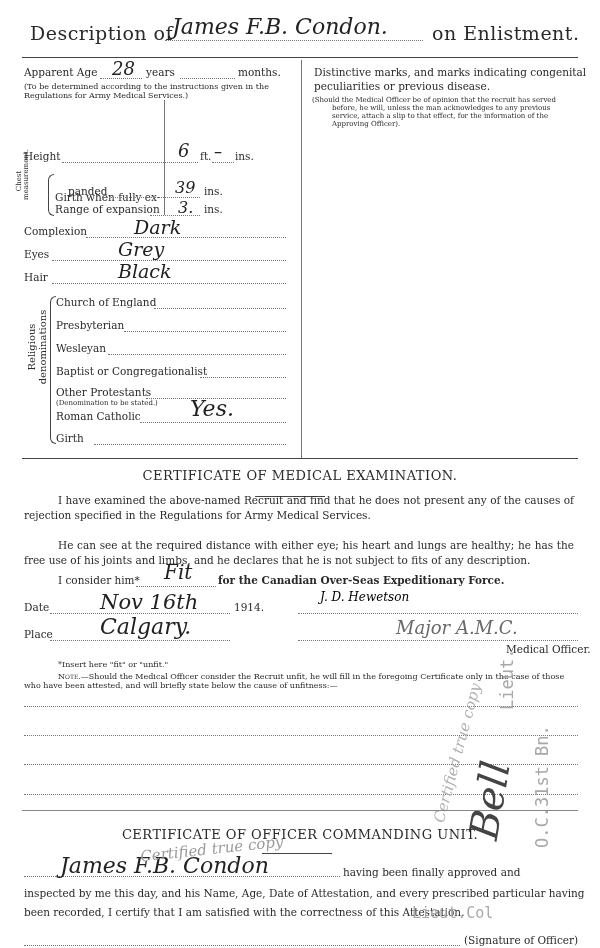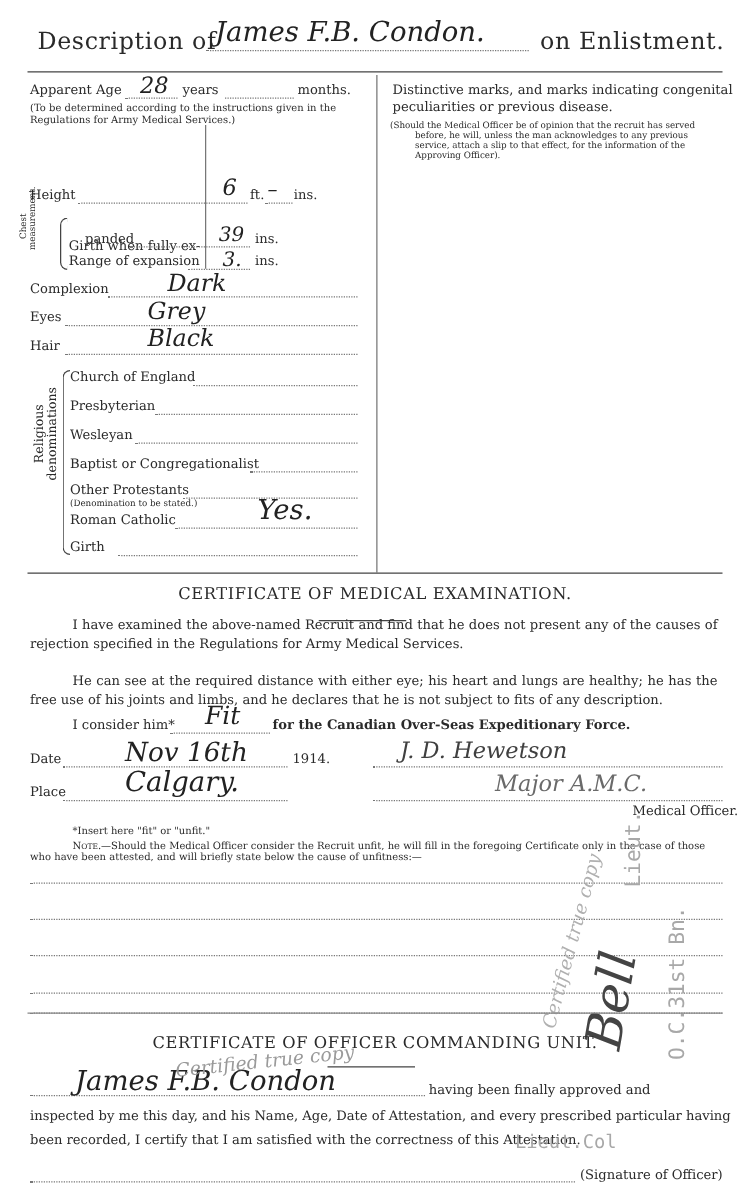--- a/index.html
+++ b/index.html
@@ -94,21 +94,21 @@
 
     <span class="abs lbl" style="left:56px;top:365px;">Baptist or Congregationalist</span>
     <div class="dots" style="left:200px;top:377px;width:86px;"></div>
 
     <span class="abs lbl" style="left:56px;top:386px;">Other Protestants</span>
     <div class="dots" style="left:146px;top:398px;width:140px;"></div>
     <span class="abs small" style="left:56px;top:399px;font-size:7px;">(Denomination to be stated.)</span>
 
     <span class="abs lbl" style="left:56px;top:410px;">Roman Catholic</span>
     <div class="dots" style="left:140px;top:422px;width:146px;"></div>
-    <span class="hw" style="left:190px;top:396px;font-size:22px;margin-left:16px;">Yes.</span>
+    <span class="hw" style="left:190px;top:396px;font-size:22px;">Yes.</span>
 
     <span class="abs lbl" style="left:56px;top:432px;">Girth</span>
     <div class="dots" style="left:94px;top:444px;width:192px;"></div>
   </div>
 </div>
 
 <div>
   <span class="abs" style="left:314px;top:66px;font-size:10.5px;">Distinctive marks, and marks indicating congenital</span>
   <span class="abs" style="left:314px;top:80px;font-size:10.5px;">peculiarities or previous disease.</span>
   <span class="abs small" style="left:312px;top:96px;font-size:7px;">(Should the Medical Officer be of opinion that the recruit has served</span>
@@ -130,21 +130,21 @@
   <div class="dots" style="left:136px;top:586px;width:80px;"></div>
   <span class="hw" style="left:164px;top:560px;font-size:20px;">Fit</span>
   <span class="abs lbl" style="left:218px;top:574px;font-weight:bold;">for the Canadian Over-Seas Expeditionary Force.</span>
 
   <span class="abs lbl" style="left:24px;top:601px;">Date</span>
   <div class="dots" style="left:50px;top:613px;width:180px;"></div>
   <span class="hw" style="left:100px;top:590px;font-size:21px;">Nov 16th</span>
   <span class="abs lbl" style="left:234px;top:601px;">1914.</span>
 
   <div class="dots" style="left:298px;top:613px;width:280px;"></div>
-  <span class="hw hw-faint" style="left:320px;top:590px;font-size:18px;color:#404040;">J. D. Hewetson</span>
+  <span class="hw hw-faint" style="left:320px;top:590px;font-size:12px;color:#000000;">J. D. Hewetson</span>
 
   <span class="abs lbl" style="left:24px;top:628px;">Place</span>
   <div class="dots" style="left:50px;top:640px;width:180px;"></div>
   <span class="hw" style="left:100px;top:614px;font-size:22px;">Calgary.</span>
 
   <div class="dots" style="left:298px;top:640px;width:280px;"></div>
   <span class="hw hw-faint" style="left:396px;top:617px;font-size:18px;color:#6a6a6a;">Major A.M.C.</span>
   <span class="abs lbl" style="left:506px;top:643px;">Medical Officer.</span>
 
   <span class="abs small" style="left:58px;top:660px;">*Insert here "fit" or "unfit."</span>

